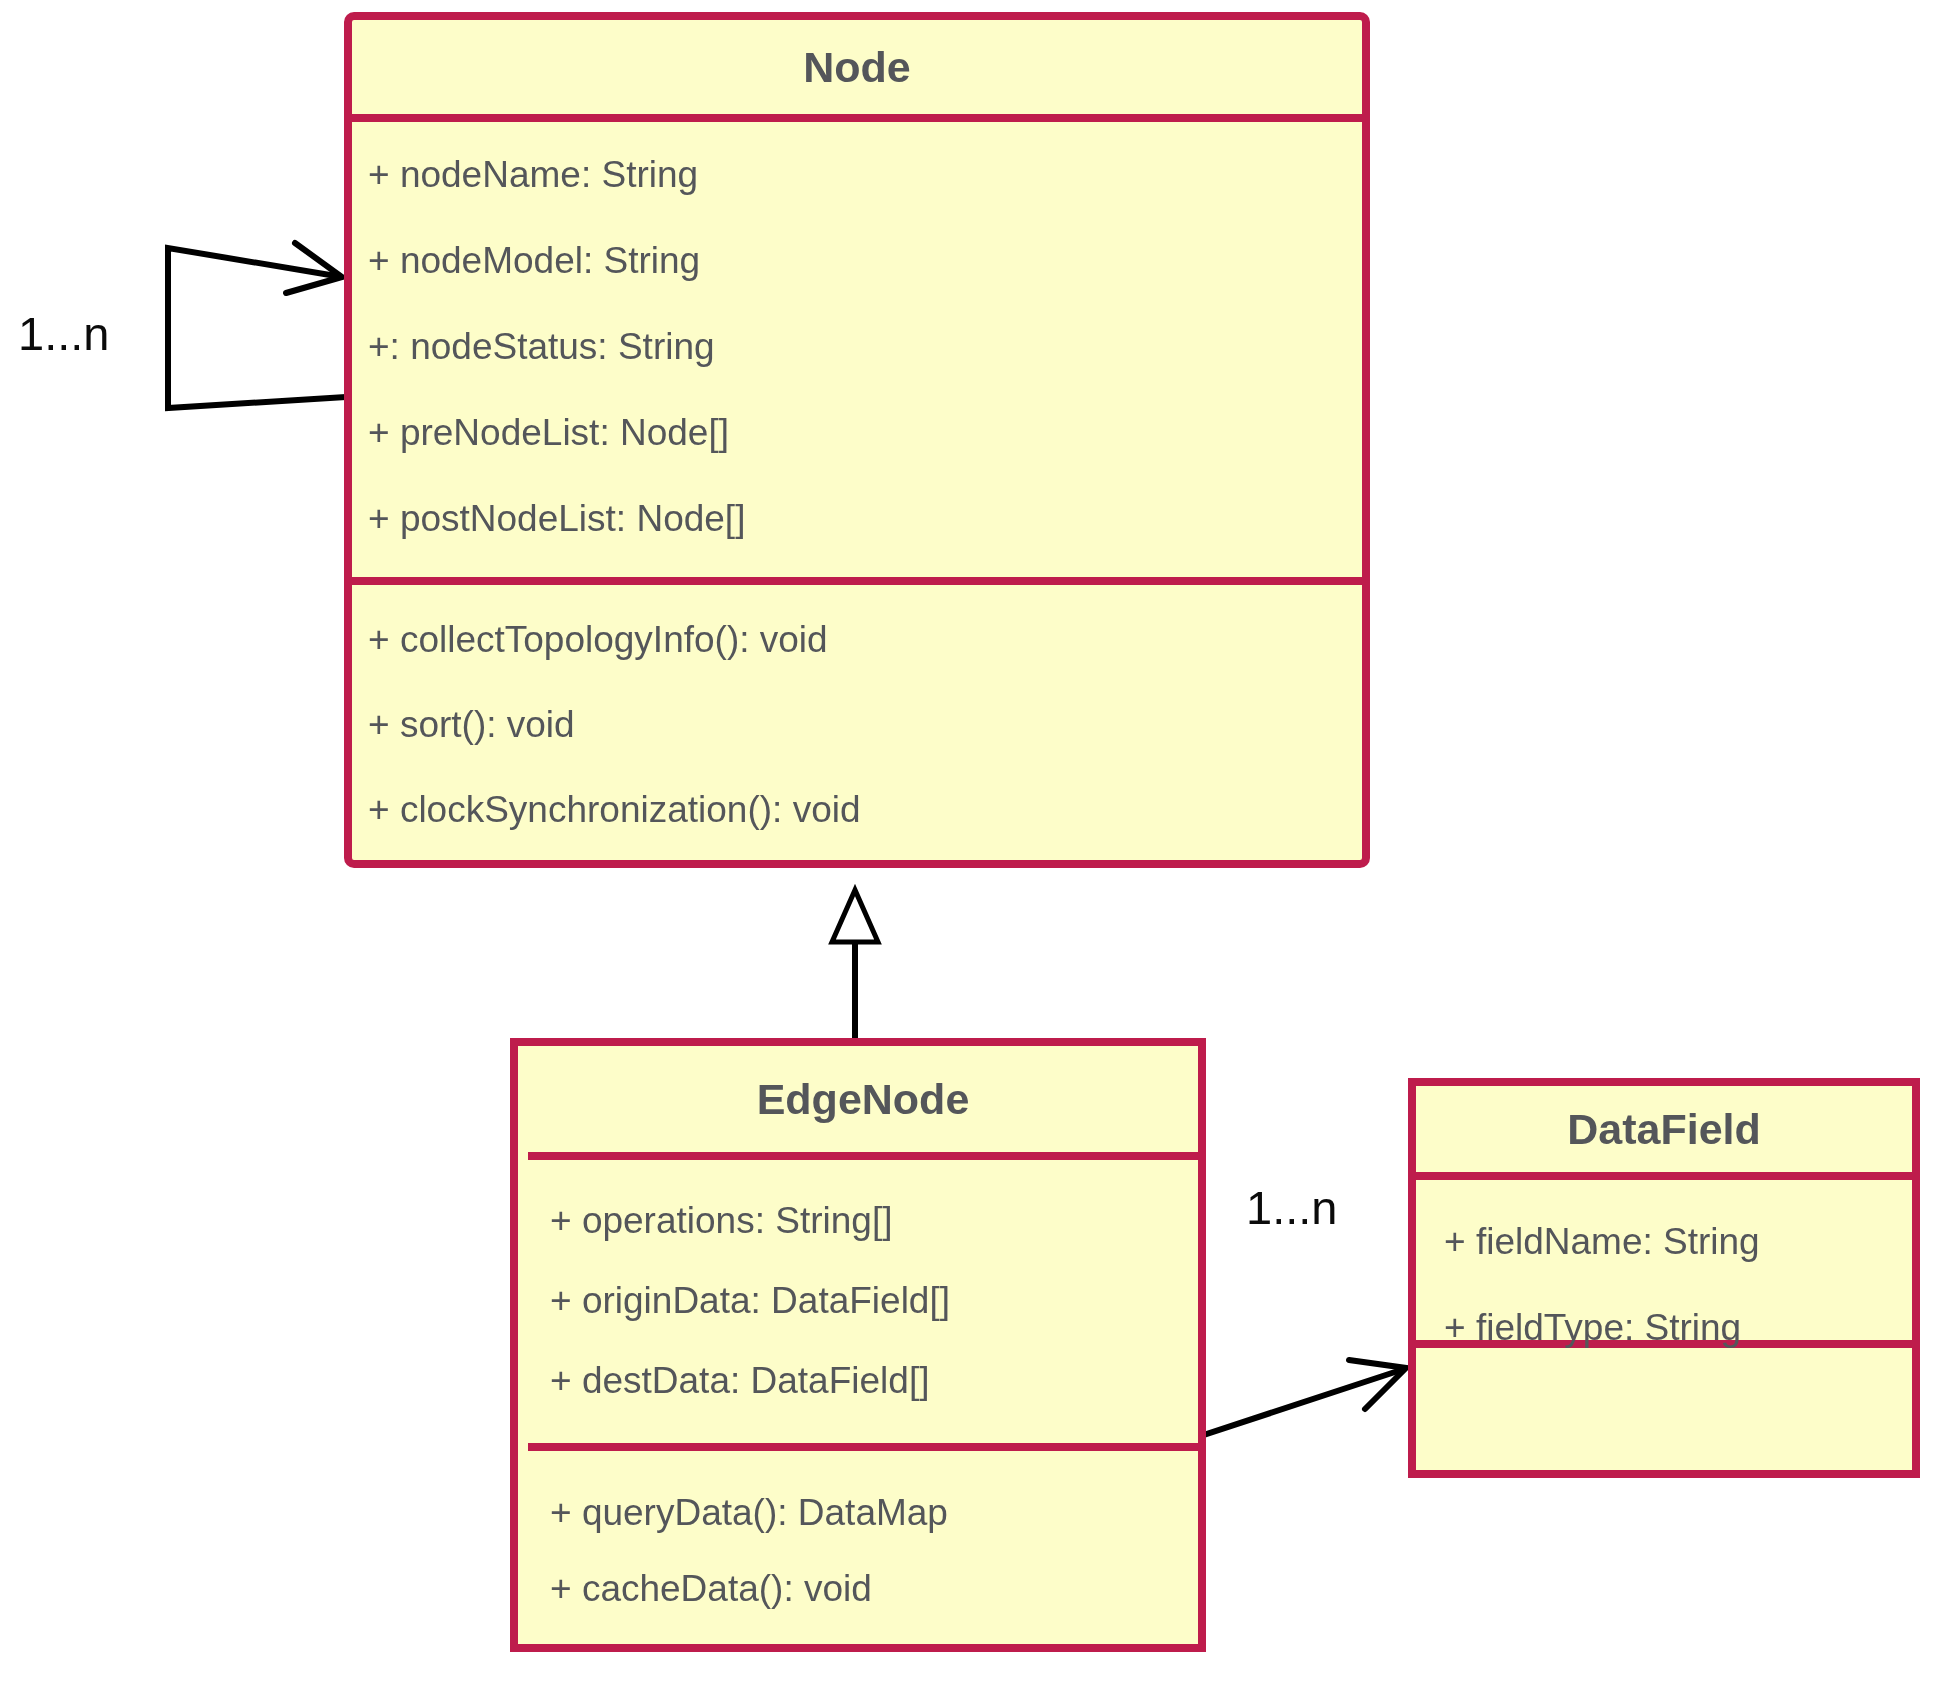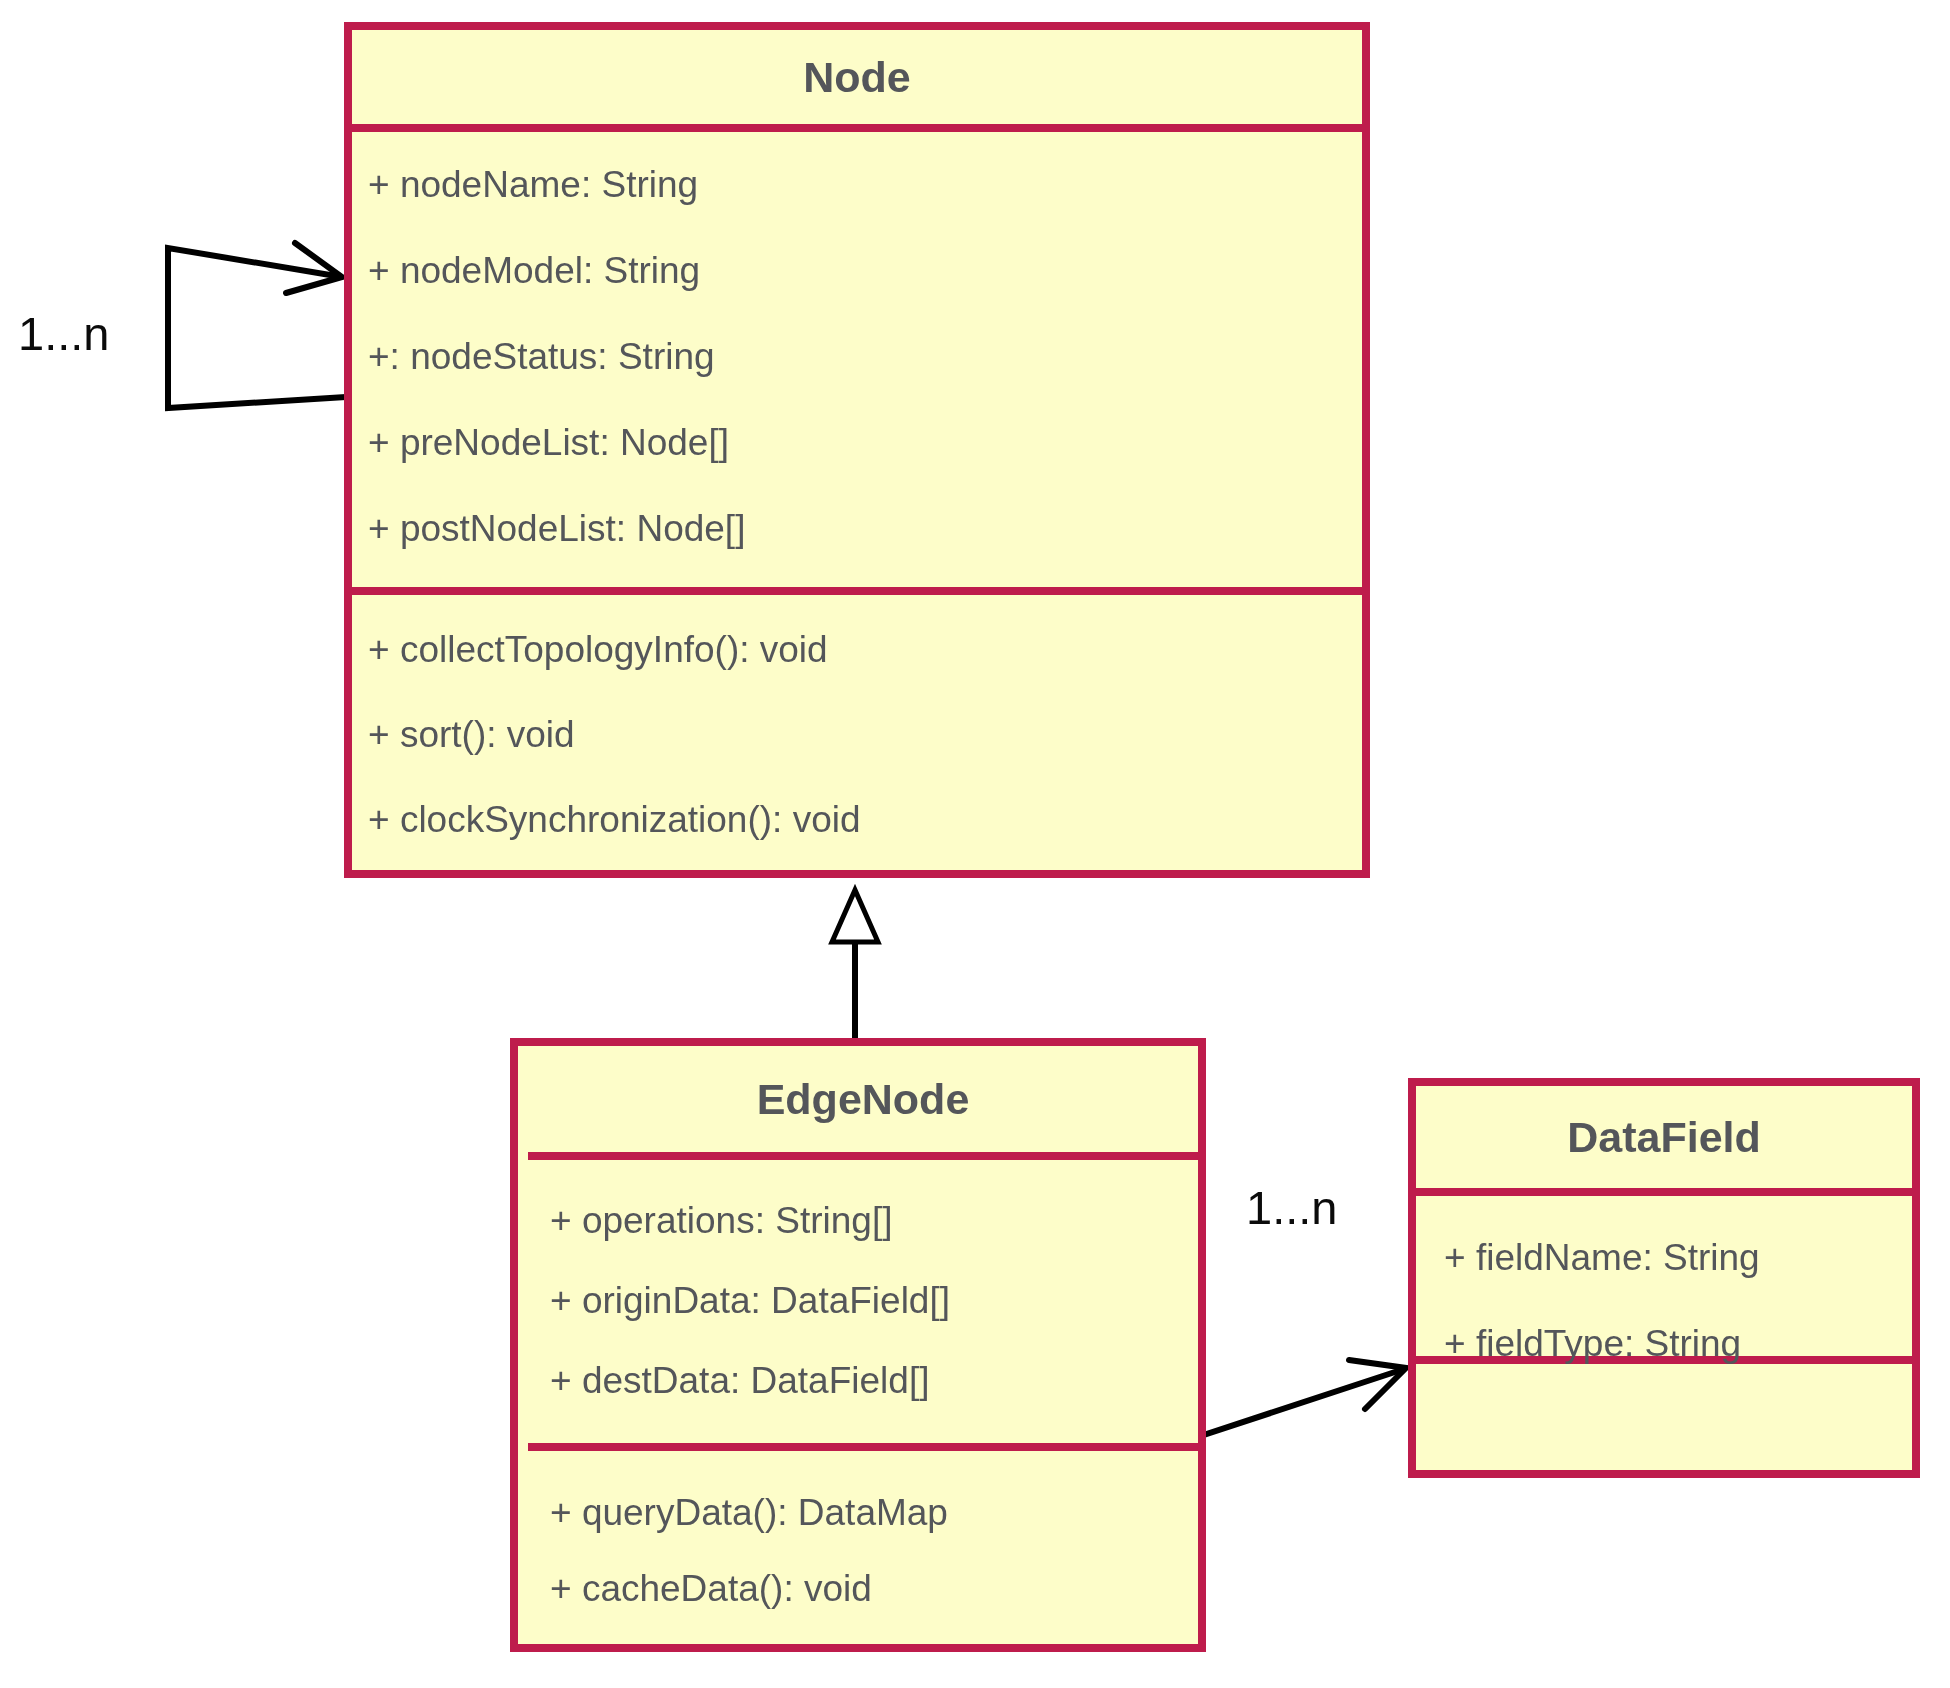--- a/index.html
+++ b/index.html
@@ -50,38 +50,38 @@
   }
   .uml-class .row {
     display: flex;
     align-items: center;
     font-size: 37px;
     color: var(--text-color, #54565a);
     white-space: nowrap;
   }
 
   
-  #class-node { left: 344px; top: 22px; width: 1026px; height: 856px; }
+  #class-node { left: 344px; top: 12px; width: 1026px; height: 856px; border-radius: 10px; }
   #class-node .title   { height: 94px; }
   #class-node .attrs   { height: 463px; padding: 10px 0 0 16px; }
   #class-node .attrs .row { height: 86px; }
   #class-node .methods { height: 283px; padding: 12px 0 0 16px; }
   #class-node .methods .row { height: 85px; }
 
   
   #class-edgenode { left: 510px; top: 1038px; width: 696px; height: 614px; padding-left: 10px; }
   #class-edgenode .title   { height: 106px; }
   #class-edgenode .attrs   { height: 291px; padding: 21px 0 0 22px; }
   #class-edgenode .attrs .row { height: 80px; }
   #class-edgenode .methods { height: 201px; padding: 24px 0 0 22px; }
   #class-edgenode .methods .row { height: 76px; }
 
   
   #class-datafield { left: 1408px; top: 1078px; width: 512px; height: 400px; }
-  #class-datafield .title   { height: 102px; }
+  #class-datafield .title   { height: 86px; }
   #class-datafield .attrs   { height: 168px; padding: 19px 0 0 28px; }
   #class-datafield .attrs .row { height: 86px; }
   #class-datafield .methods { height: 96px; }
 
   .mult-label {
     position: absolute;
     font-size: 47px;
     color: var(--multiplicity-color, #0b0b0b);
     white-space: nowrap;
   }

